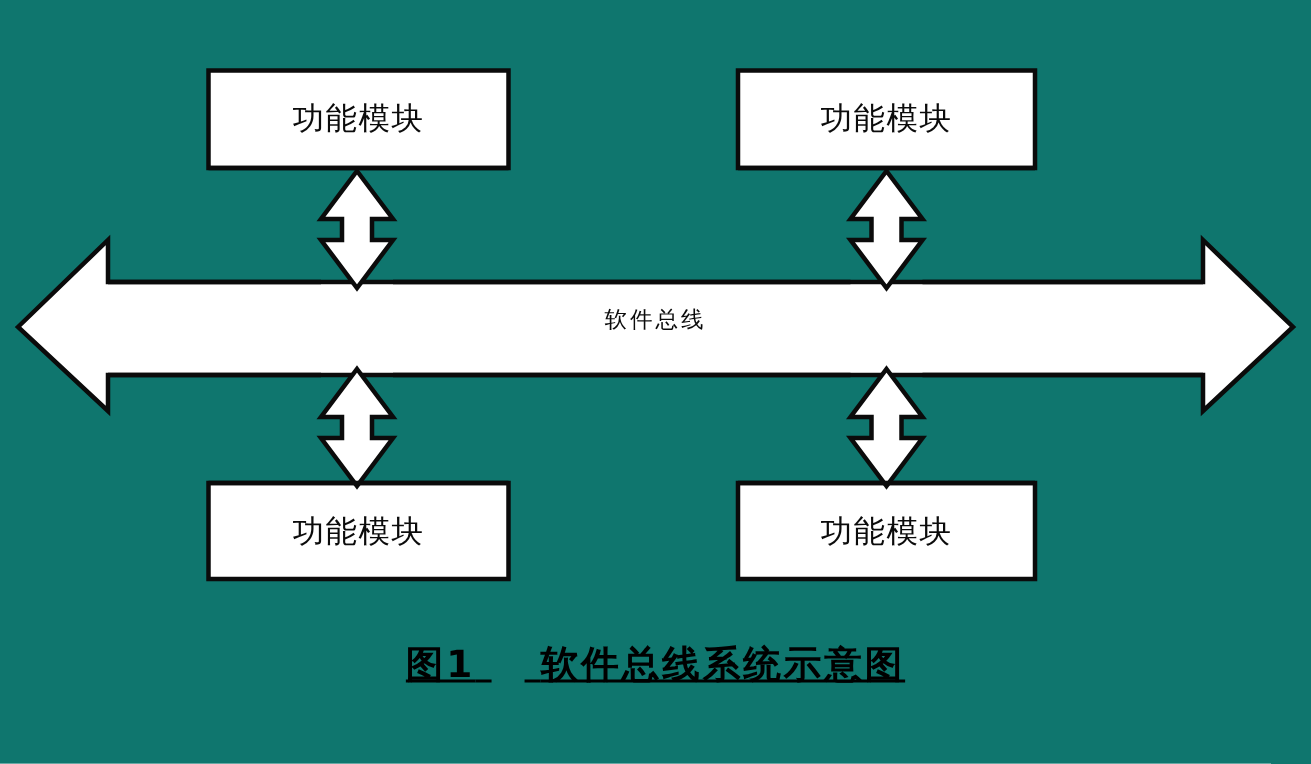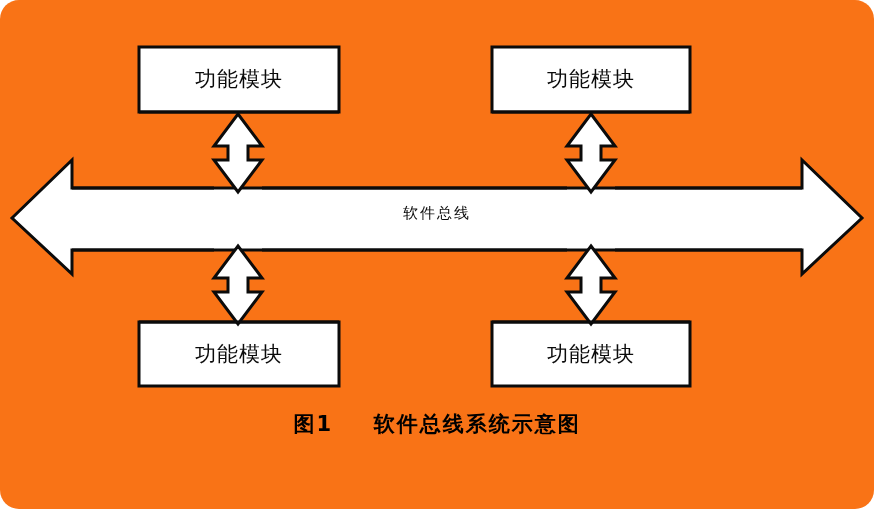--- a/index.html
+++ b/index.html
@@ -11,22 +11,21 @@
     width: 874px;
     height: 509px;
     font-family: "Liberation Sans", "DejaVu Sans", sans-serif;
     overflow: hidden;
     position: relative;
   }
   #figure-root {
     position: relative;
     width: 874px;
     height: 509px;
-    background: #f97316;
-    border-radius: 19px;
+    background: #0f766e;
   }
   #diagram-svg {
     position: absolute;
     left: 0;
     top: 0;
     width: 874px;
     height: 509px;
   }
   .box-label {
     position: absolute;
@@ -47,30 +46,31 @@
     color: #0b0b0b;
     font-size: 15px;
     font-family: "DejaVu Sans", "Liberation Sans", sans-serif;
     letter-spacing: 2px;
     white-space: nowrap;
     line-height: 1;
   }
   #caption {
     position: absolute;
     left: 0;
-    top: 412px;
+    top: 428px;
     width: 874px;
     text-align: center;
     color: #000000;
-    font-size: 21px;
+    font-size: 25px;
     font-weight: bold;
     font-family: "DejaVu Sans", "Liberation Sans", sans-serif;
     letter-spacing: 2px;
     white-space: nowrap;
     line-height: 1.2;
+    text-decoration: underline;
   }
   #caption .caption-gap {
     display: inline-block;
     width: 22px;
   }
 </style>
 </head>
 <body>
 
 <div id="figure-root">

